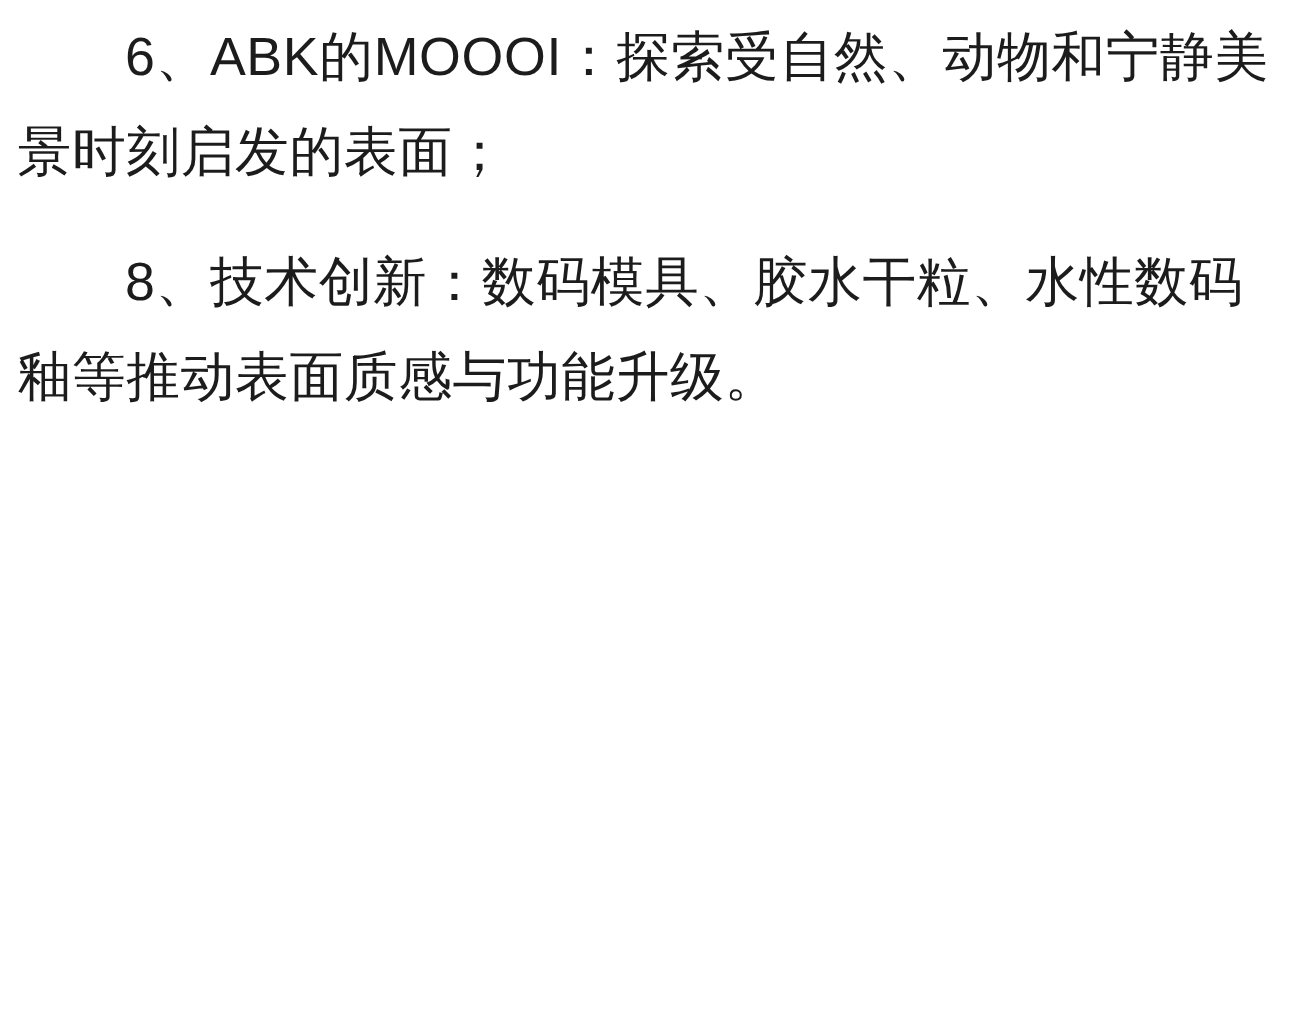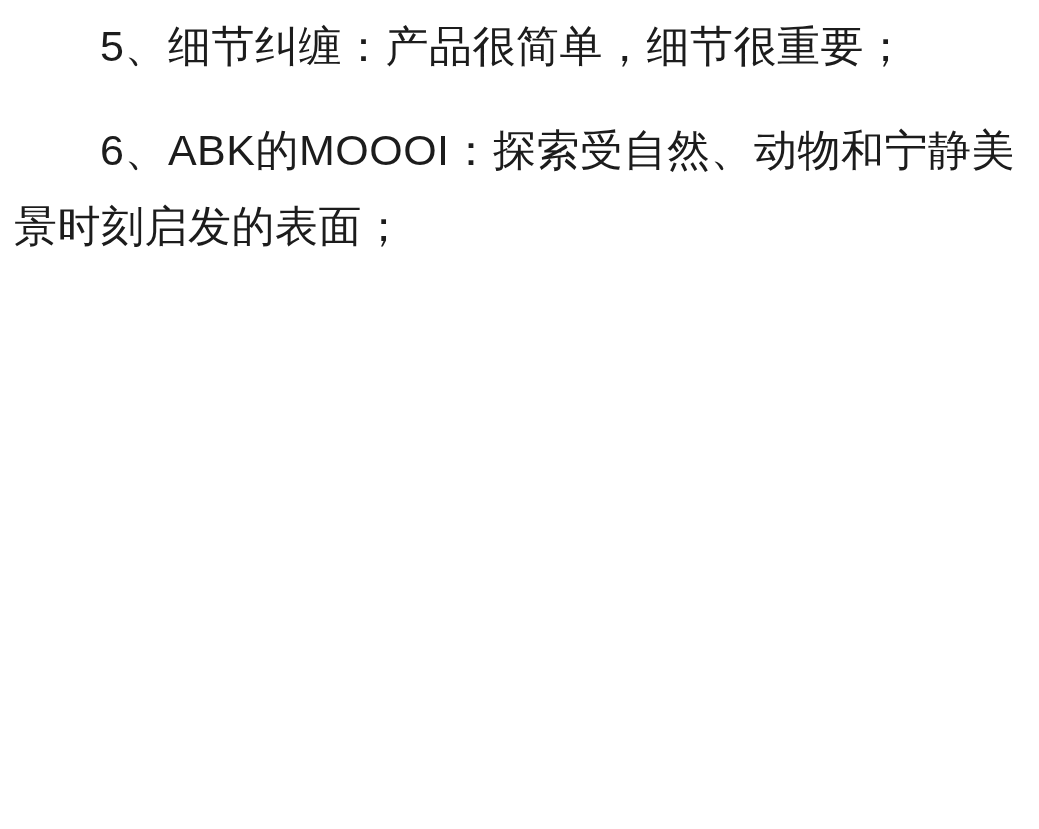--- a/index.html
+++ b/index.html
@@ -32,15 +32,15 @@
     word-break: break-all;
   }
   .para:last-child {
     margin-bottom: 0;
   }
 </style>
 </head>
 <body>
 
 <div class="page">
-  <p class="para">5、细节纠缠：产品很简单，细节很重要；</p>
   <p class="para">6、ABK的MOOOI：探索受自然、动物和宁静美景时刻启发的表面；</p>
+  <p class="para">8、技术创新：数码模具、胶水干粒、水性数码釉等推动表面质感与功能升级。</p>
 </div>
 
 </body></html>

